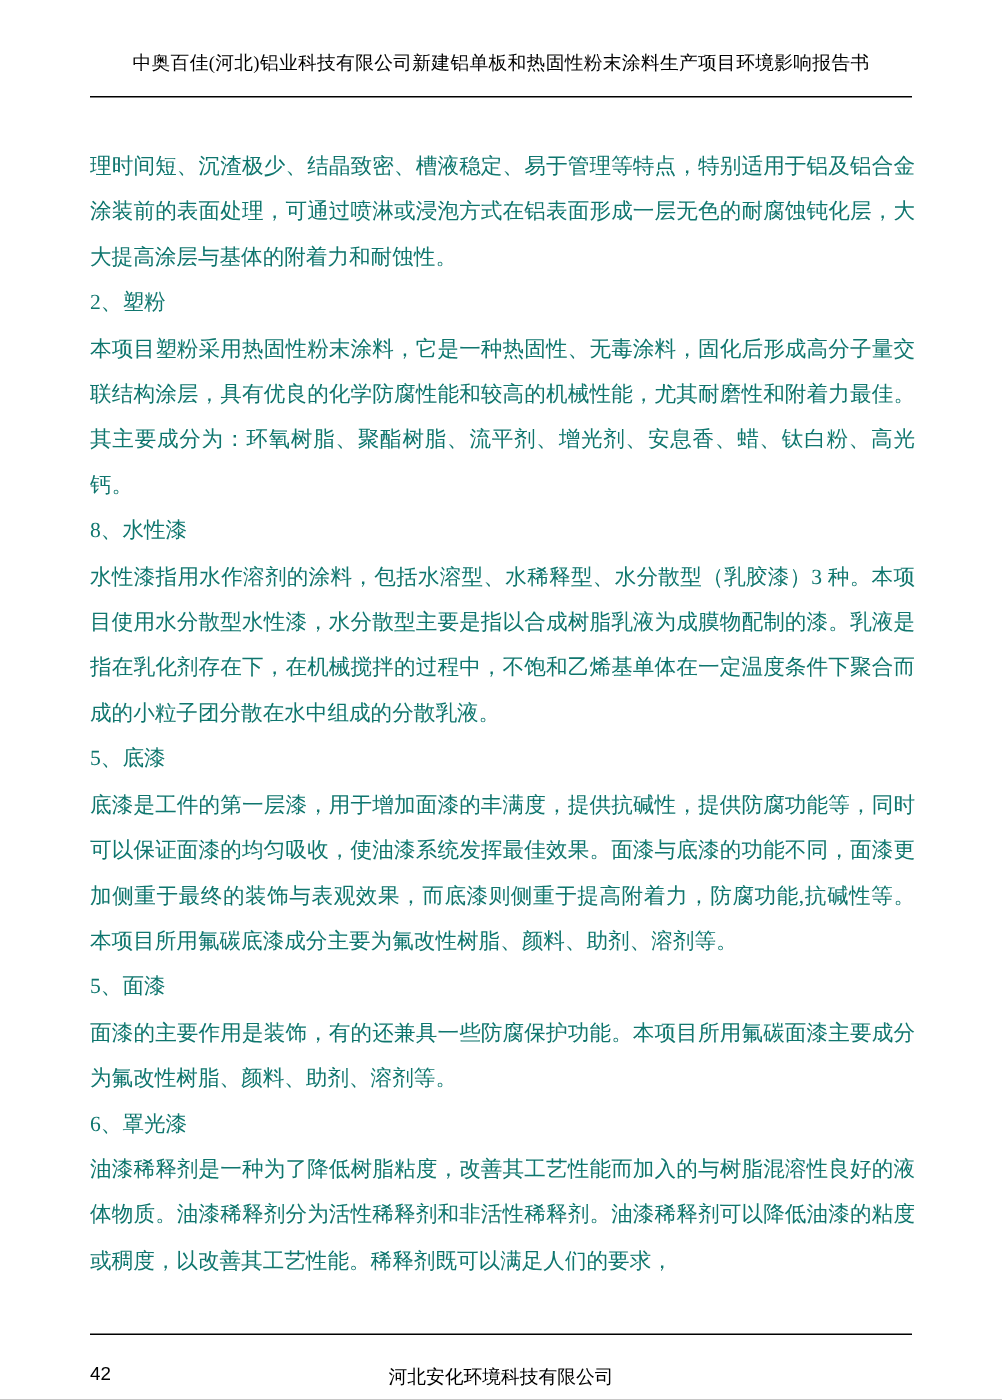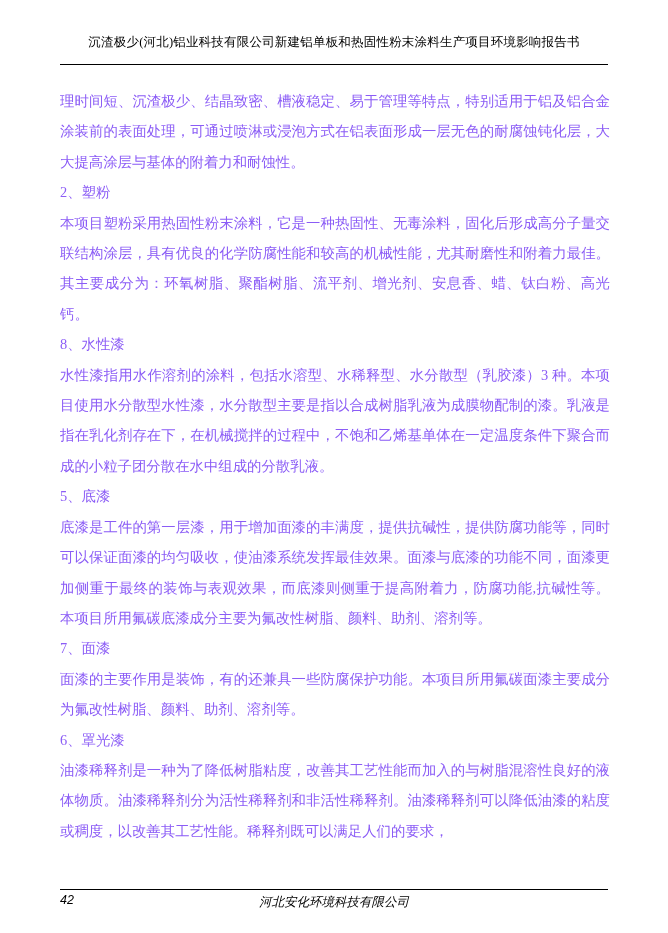--- a/index.html
+++ b/index.html
@@ -31,26 +31,26 @@
   }
   .header-rule {
     position: absolute;
     top: 64px;
     left: 60px;
     right: 60px;
     border-bottom: 1.5px solid #000;
   }
   .content {
     position: absolute;
-    top: 86px;
+    top: 96px;
     left: 60px;
     right: 58px;
     font-size: 14.4px;
     line-height: 30.4px;
-    color: #8b5cf6;
+    color: #0f766e;
     text-align: justify;
     text-justify: inter-ideograph;
   }
   .content p {
     margin: 0;
     text-indent: 0;
   }
   .p-indent {
     text-indent: 2em;
   }
@@ -59,26 +59,25 @@
   }
   .footer-rule {
     position: absolute;
     bottom: 43px;
     left: 60px;
     right: 60px;
     border-bottom: 1.5px solid #000;
   }
   .footer {
     position: absolute;
-    bottom: 18px;
+    bottom: 2px;
     left: 60px;
     right: 60px;
     height: 22px;
     font-size: 12px;
-    font-style: italic;
   }
   .footer-page {
     position: absolute;
     left: 0;
     top: 0;
     font-size: 12.5px;
     font-family: "Liberation Sans", sans-serif;
   }
   .footer-company {
     position: absolute;
@@ -87,32 +86,32 @@
     top: 1px;
     font-size: 12.5px;
     white-space: nowrap;
   }
 </style>
 </head>
 <body>
 
 <div class="page">
 
-  <div class="header">沉渣极少(河北)铝业科技有限公司新建铝单板和热固性粉末涂料生产项目环境影响报告书</div>
+  <div class="header">中奥百佳(河北)铝业科技有限公司新建铝单板和热固性粉末涂料生产项目环境影响报告书</div>
   <div class="header-rule"></div>
 
   <div class="content">
     <p class="p-indent">理时间短、沉渣极少、结晶致密、槽液稳定、易于管理等特点，特别适用于铝及铝合金涂装前的表面处理，可通过喷淋或浸泡方式在铝表面形成一层无色的耐腐蚀钝化层，大大提高涂层与基体的附着力和耐蚀性。</p>
     <p class="p-head">2、塑粉</p>
     <p class="p-indent">本项目塑粉采用热固性粉末涂料，它是一种热固性、无毒涂料，固化后形成高分子量交联结构涂层，具有优良的化学防腐性能和较高的机械性能，尤其耐磨性和附着力最佳。其主要成分为：环氧树脂、聚酯树脂、流平剂、增光剂、安息香、蜡、钛白粉、高光钙。</p>
     <p class="p-head">8、水性漆</p>
     <p class="p-indent">水性漆指用水作溶剂的涂料，包括水溶型、水稀释型、水分散型（乳胶漆）3 种。本项目使用水分散型水性漆，水分散型主要是指以合成树脂乳液为成膜物配制的漆。乳液是指在乳化剂存在下，在机械搅拌的过程中，不饱和乙烯基单体在一定温度条件下聚合而成的小粒子团分散在水中组成的分散乳液。</p>
     <p class="p-head">5、底漆</p>
     <p class="p-indent">底漆是工件的第一层漆，用于增加面漆的丰满度，提供抗碱性，提供防腐功能等，同时可以保证面漆的均匀吸收，使油漆系统发挥最佳效果。面漆与底漆的功能不同，面漆更加侧重于最终的装饰与表观效果，而底漆则侧重于提高附着力，防腐功能,抗碱性等。本项目所用氟碳底漆成分主要为氟改性树脂、颜料、助剂、溶剂等。</p>
-    <p class="p-head">7、面漆</p>
+    <p class="p-head">5、面漆</p>
     <p class="p-indent">面漆的主要作用是装饰，有的还兼具一些防腐保护功能。本项目所用氟碳面漆主要成分为氟改性树脂、颜料、助剂、溶剂等。</p>
     <p class="p-head">6、罩光漆</p>
     <p class="p-indent">油漆稀释剂是一种为了降低树脂粘度，改善其工艺性能而加入的与树脂混溶性良好的液体物质。油漆稀释剂分为活性稀释剂和非活性稀释剂。油漆稀释剂可以降低油漆的粘度或稠度，以改善其工艺性能。稀释剂既可以满足人们的要求，</p>
   </div>
 
   <div class="footer-rule"></div>
   <div class="footer">
     <span class="footer-page">42</span>
     <span class="footer-company">河北安化环境科技有限公司</span>
   </div>

